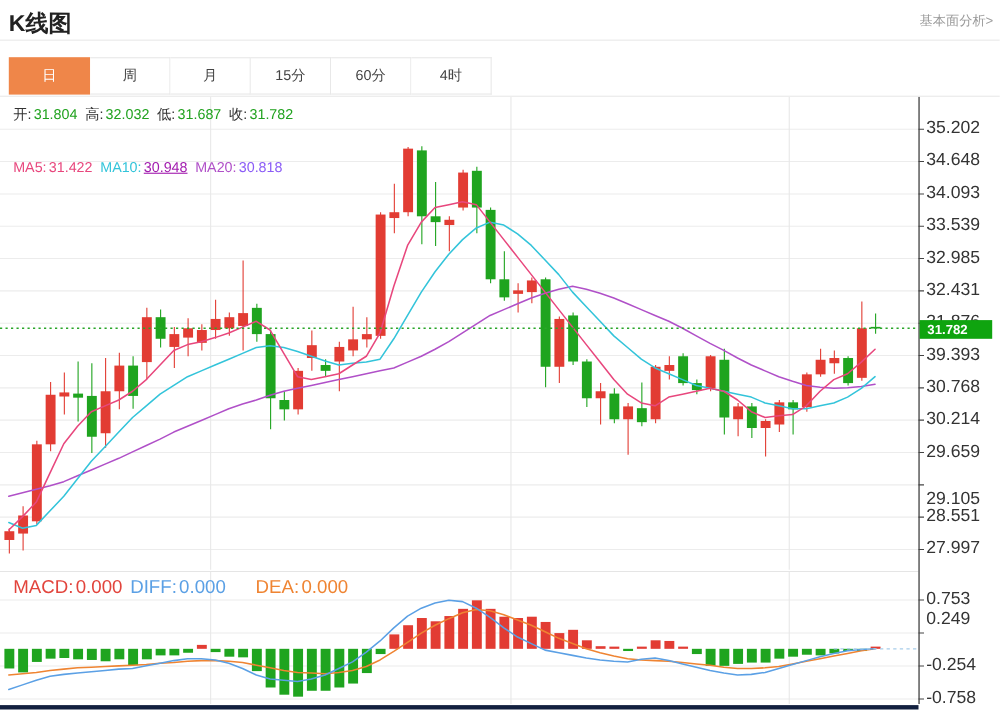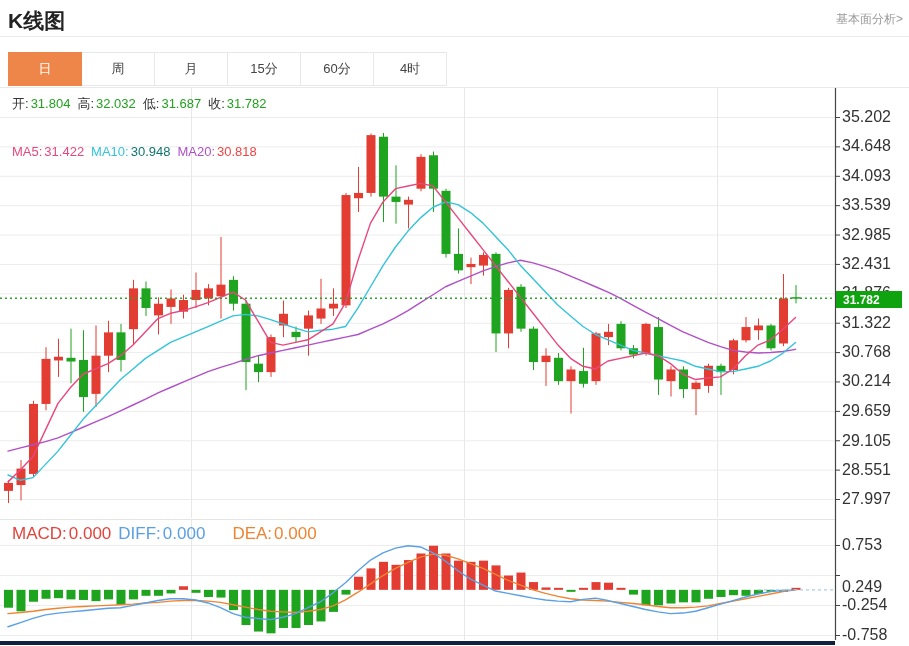--- a/index.html
+++ b/index.html
@@ -291,45 +291,45 @@
   <div id="tabs-divider" class="abs"></div>
 
   <div id="ohlc-legend" class="abs legend-row">
       <span class="legend-item"><span class="lab" style="color: rgb(51, 51, 51);">开:</span><span style="color: rgb(33, 162, 31);">31.804</span></span>
       <span class="legend-item"><span class="lab" style="color: rgb(51, 51, 51);">高:</span><span style="color: rgb(33, 162, 31);">32.032</span></span>
       <span class="legend-item"><span class="lab" style="color: rgb(51, 51, 51);">低:</span><span style="color: rgb(33, 162, 31);">31.687</span></span>
       <span class="legend-item"><span class="lab" style="color: rgb(51, 51, 51);">收:</span><span style="color: rgb(33, 162, 31);">31.782</span></span>
     </div>
   <div id="ma-legend" class="abs legend-row">
       <span class="legend-item"><span class="lab" style="color: rgb(232, 71, 125);">MA5:</span><span style="color: rgb(232, 71, 125);">31.422</span></span>
-      <span class="legend-item"><span class="lab" style="color: rgb(51, 196, 218);">MA10:</span><span style="color: #0f766e;">30.948</span></span>
-      <span class="legend-item"><span class="lab" style="color: rgb(176, 80, 200);">MA20:</span><span style="color: #ef4444;">30.818</span></span>
+      <span class="legend-item"><span class="lab" style="color: rgb(51, 196, 218);">MA10:</span><span style="color: #a21caf; text-decoration: underline;">30.948</span></span>
+      <span class="legend-item"><span class="lab" style="color: rgb(176, 80, 200);">MA20:</span><span style="color: #8b5cf6;">30.818</span></span>
     </div>
   <div id="macd-legend" class="abs legend-row">
       <span class="legend-item"><span class="lab" style="color: rgb(226, 68, 60);">MACD:</span><span style="color: rgb(226, 68, 60);">0.000</span></span>
       <span class="legend-item"><span class="lab" style="color: rgb(91, 160, 229);">DIFF:</span><span style="color: rgb(91, 160, 229);">0.000</span></span>
       <span class="legend-item"><span class="lab" style="color: rgb(239, 132, 50); padding-left: 20px;">DEA:</span><span style="color: rgb(239, 132, 50);">0.000</span></span>
     </div>
 
   <div id="price-axis">
       <div class="axis-tick" style="top: 110px;">35.202</div>
       <div class="axis-tick" style="top: 139.372px;">34.648</div>
       <div class="axis-tick" style="top: 168.798px; text-align: right;">34.093</div>
       <div class="axis-tick" style="top: 198.17px;">33.539</div>
       <div class="axis-tick" style="top: 227.543px;">32.985</div>
       <div class="axis-tick" style="top: 256.915px;">32.431</div>
       <div class="axis-tick" style="top: 286.34px;">31.876</div>
-      <div class="axis-tick" style="top: 315.713px;">31.322</div>
+      <div class="axis-tick" style="top: 315.713px;">39.393</div>
       <div class="axis-tick" style="top: 345.085px;">30.768</div>
       <div class="axis-tick" style="top: 374.457px;">30.214</div>
       <div class="axis-tick" style="top: 403.883px;">29.659</div>
-      <div class="axis-tick" style="top: 434px;">29.105</div>
+      <div class="axis-tick" style="top: 447px;">29.105</div>
       <div class="axis-tick" style="top: 462.628px;">28.551</div>
       <div class="axis-tick" style="top: 492px;">27.997</div>
     </div>
   <div id="macd-axis">
       <div class="axis-tick" style="top: 537.97px;">0.753</div>
-      <div class="axis-tick" style="top: 580px;">0.249</div>
+      <div class="axis-tick" style="top: 556px;">0.249</div>
       <div class="axis-tick" style="top: 597.97px; text-align: center;">-0.254</div>
       <div class="axis-tick" style="top: 628px;">-0.758</div>
     </div>
   <div id="price-tag" class="abs" style="background: rgb(15, 164, 15); top: 291.324px;">31.782</div>
 </div>
 
 </body></html>

